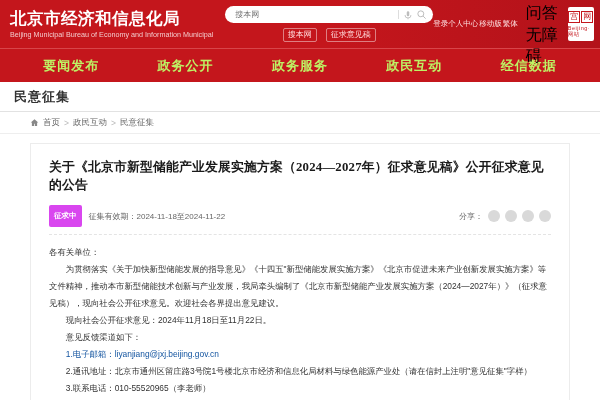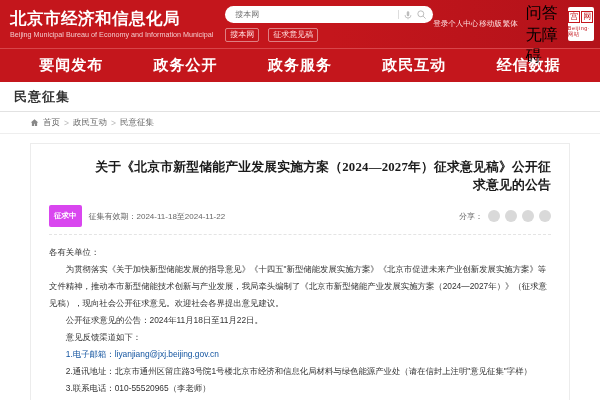--- a/index.html
+++ b/index.html
@@ -21,21 +21,21 @@
   .logo-block { padding-left: 10px; display:flex; flex-direction:column; justify-content:center; }
   .logo-cn {
     color: #fff; font-size: 16.5px; font-weight: bold; letter-spacing: 0.5px;
     line-height: 19px; white-space: nowrap;
     font-family: "Liberation Serif", serif;
   }
   .logo-en {
     color: #f3c9cb; font-size: 7.2px; line-height: 11px; white-space: nowrap;
     margin-top: 1px;
   }
-  .header-mid { flex: 1; display:flex; flex-direction: column; align-items:flex-start; justify-content:center; padding-left: 12px;}
+  .header-mid { flex: 1; display:flex; flex-direction: column; align-items:center; justify-content:center; padding-left: 12px;}
   .searchbar {
     width: 208px; height: 17px; background:#fff; border-radius: 9px;
     display:flex; align-items:center; position: relative;
   }
   .searchbar .sinput {
     flex:1; border:none; outline:none; height:15px; font-size:8px; color:#999;
     background:transparent; padding-left:10px;
   }
   .sep-line { width:1px; height:9px; background:#ddd; margin-right:4px;}
   .mic-icon { width:10px; height:10px; margin-right:3px; opacity:.55;}
@@ -62,21 +62,21 @@
   .right-links a { color:#ffe3e4; font-size:7.5px; text-decoration:none; white-space:nowrap; line-height:10px;}
   .right-col2 { display:flex; flex-direction:column; gap:1px;}
 
   
   .nav {
     height: 34px; background:#c4161c; border-top:1px solid #d8454a;
     display:flex; align-items:center; justify-content:space-around;
     padding: 0 14px;
   }
   .nav a {
-    color:#ffffff; font-size:15px; text-decoration:none; font-weight:bold;
+    color:#bef264; font-size:13px; text-decoration:none; font-weight:bold;
     letter-spacing:1px; white-space:nowrap;
     font-family:Liberation Serif, serif;
   }
 
   
   .section-bar {
     height: 30px; background:#fff; border-bottom:1px solid #e2e2e2;
     display:flex; align-items:center; padding-left:14px;
   }
   .section-bar .st {
@@ -92,24 +92,23 @@
   .crumb .home-icon { width:9px;height:9px; display:inline-block; }
   .crumb a { color:#666; text-decoration:none;}
   .crumb .sepc { color:#bbb; }
 
   
   .card {
     margin: 9px 30px 0 30px; background:#fff; border:1px solid #ececec;
     height: 293px; padding: 14px 18px 0 18px; position:relative;
   }
   .title {
-    font-size: 12.8px; font-weight:bold; color:#1a1a1a; text-align:right;
+    font-size: 12.8px; font-weight:bold; color:#1a1a1a; text-align:left;
     line-height:18px; letter-spacing:.2px;
     font-family:"Liberation Serif", serif;
-    margin-left:44px;
   }
   .meta {
     margin-top:11px; display:flex; align-items:center; gap:7px;
     border-bottom:1px dashed #e4e4e4; padding-bottom:7px;
   }
   .tag {
     background:#d946ef; color:#fff; font-size:7.5px; padding:6px 5px; border-radius:2px;
     white-space:nowrap;
     font-weight:bold;
   }
@@ -208,21 +207,21 @@
         <span class="share-dot"></span>
         <span class="share-dot"></span>
         <span class="share-dot"></span>
         <span class="share-dot"></span>
       </span>
     </div>
 
     <div class="body">
       <p>各有关单位：</p>
       <p class="ind">为贯彻落实《关于加快新型储能发展的指导意见》《十四五"新型储能发展实施方案》《北京市促进未来产业创新发展实施方案》等文件精神，推动本市新型储能技术创新与产业发展，我局牵头编制了《北京市新型储能产业发展实施方案（2024—2027年）》（征求意见稿），现向社会公开征求意见。欢迎社会各界提出意见建议。</p>
-      <p class="ind">公开征求意见的公告：2024年11月18日至11月22日。</p>
+      <p class="ind">现向社会公开征求意见：2024年11月18日至11月22日。</p>
       <p class="ind">意见反馈渠道如下：</p>
       <p class="ind blue">1.电子邮箱：liyanjiang@jxj.beijing.gov.cn</p>
       <p class="ind">2.通讯地址：北京市通州区留庄路3号院1号楼北京市经济和信息化局材料与绿色能源产业处（请在信封上注明"意见征集"字样）</p>
       <p class="ind">3.联系电话：010-55520965（李老师）</p>
       <p class="ind">4.传真：010-55521001</p>
 
     </div>
   </div>
 
 </div>

